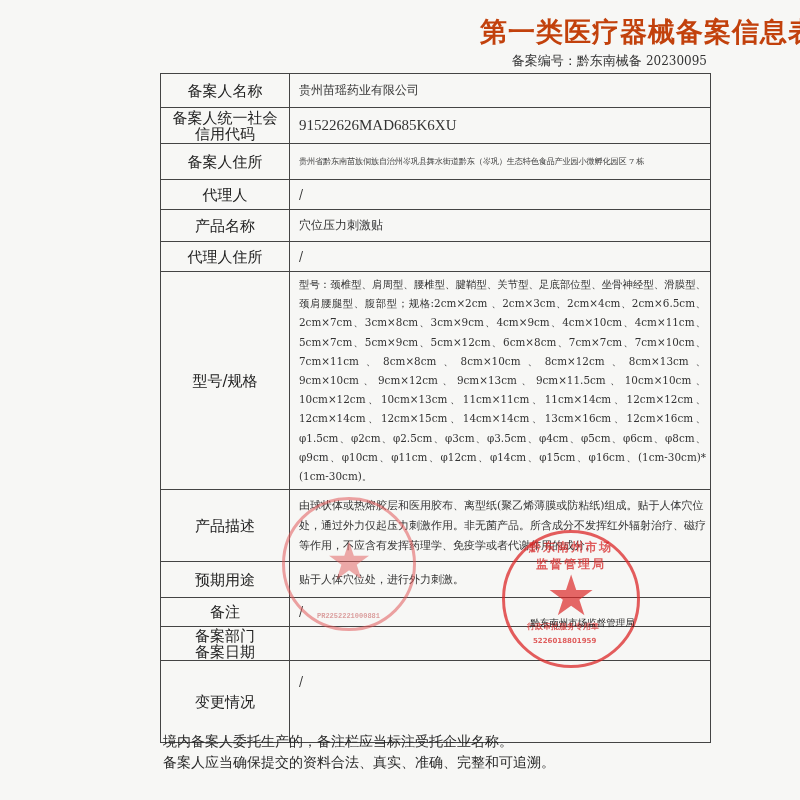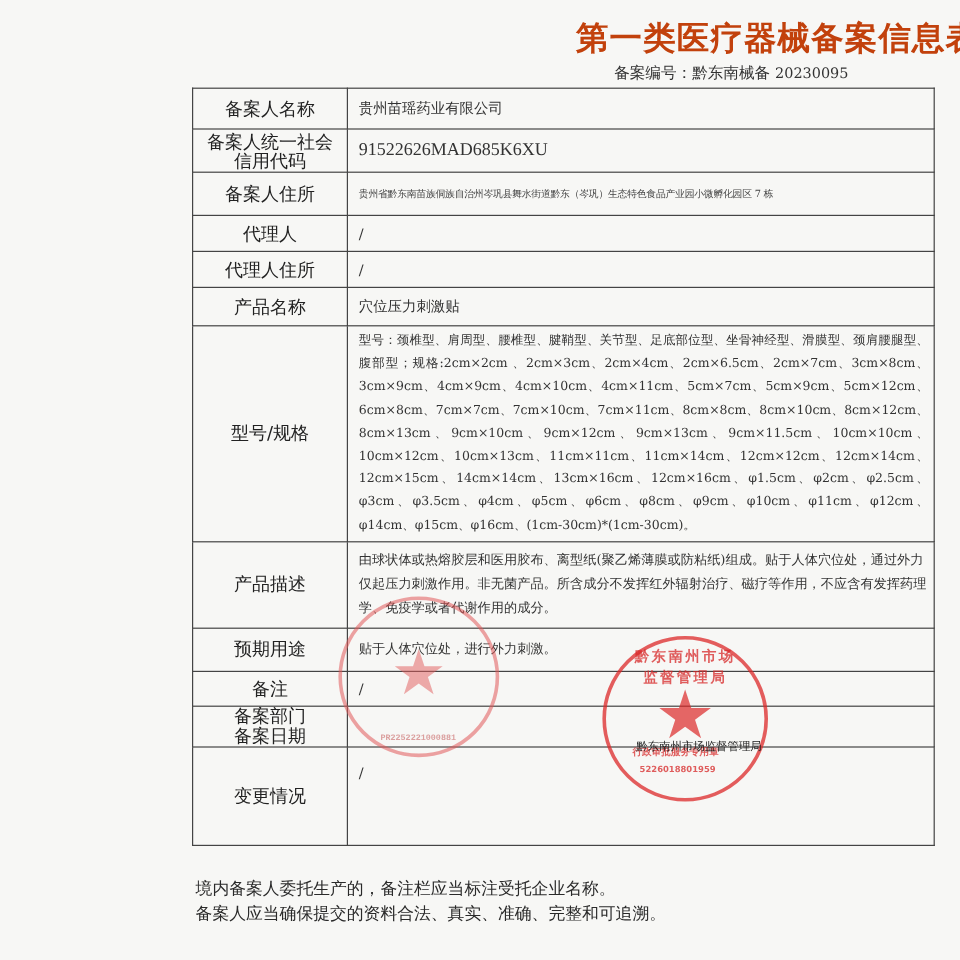--- a/index.html
+++ b/index.html
@@ -15,21 +15,21 @@
     text-align: right; font-size: 27px; font-weight: bold; letter-spacing: 1px;
     color: #c2410c;
     margin-left: 16px;
   }
   .record-no {
     position: absolute; top: 52px; right: 93px;
     font-size: 13px; color: #333;
   }
   .record-no .num { font-family: "DejaVu Serif", serif; font-size: 12px; margin-top: 32px; }
   table.form {
-    position: absolute; left: 160px; top: 73px; width: 619px;
+    position: absolute; left: 160px; top: 73px; width: 551px;
     border-collapse: collapse; table-layout: fixed;
   }
   table.form td {
     border: 1.2px solid #444;
     padding: 0;
     vertical-align: middle;
   }
   td.lbl {
     width: 128px; text-align: center; font-size: 15px; color: #222;
     font-family: "DejaVu Sans", "Liberation Sans", sans-serif;
@@ -91,27 +91,27 @@
     <td class="val big">91522626MAD685K6XU</td>
   </tr>
   <tr style="height:36px">
     <td class="lbl">备案人住所</td>
     <td class="val tiny">贵州省黔东南苗族侗族自治州岑巩县舞水街道黔东（岑巩）生态特色食品产业园小微孵化园区 7 栋</td>
   </tr>
   <tr style="height:30px">
     <td class="lbl">代理人</td>
     <td class="val">/</td>
   </tr>
+  <tr style="height:32px">
+    <td class="lbl">产品名称</td>
+    <td class="val">穴位压力刺激贴</td>
+  </tr>
   <tr style="height:30px">
     <td class="lbl">代理人住所</td>
     <td class="val">/</td>
-  </tr>
-  <tr style="height:32px">
-    <td class="lbl">产品名称</td>
-    <td class="val">穴位压力刺激贴</td>
   </tr>
   <tr style="height:173px">
     <td class="lbl">型号/规格</td>
     <td class="val spec">型号：颈椎型、肩周型、腰椎型、腱鞘型、关节型、足底部位型、坐骨神经型、滑膜型、颈肩腰腿型、腹部型；规格:2cm×2cm 、2cm×3cm、2cm×4cm、2cm×6.5cm、2cm×7cm、3cm×8cm、3cm×9cm、4cm×9cm、4cm×10cm、4cm×11cm、5cm×7cm、5cm×9cm、5cm×12cm、6cm×8cm、7cm×7cm、7cm×10cm、7cm×11cm、8cm×8cm、8cm×10cm、8cm×12cm、8cm×13cm、9cm×10cm、9cm×12cm、9cm×13cm、9cm×11.5cm、10cm×10cm、10cm×12cm、10cm×13cm、11cm×11cm、11cm×14cm、12cm×12cm、12cm×14cm、12cm×15cm、14cm×14cm、13cm×16cm、12cm×16cm、φ1.5cm、φ2cm、φ2.5cm、φ3cm、φ3.5cm、φ4cm、φ5cm、φ6cm、φ8cm、φ9cm、φ10cm、φ11cm、φ12cm、φ14cm、φ15cm、φ16cm、(1cm-30cm)*(1cm-30cm)。</td>
   </tr>
   <tr style="height:72px">
     <td class="lbl">产品描述</td>
     <td class="val desc">由球状体或热熔胶层和医用胶布、离型纸(聚乙烯薄膜或防粘纸)组成。贴于人体穴位处，通过外力仅起压力刺激作用。非无菌产品。所含成分不发挥红外辐射治疗、磁疗等作用，不应含有发挥药理学、免疫学或者代谢作用的成分。</td>
   </tr>
   <tr style="height:36px">

